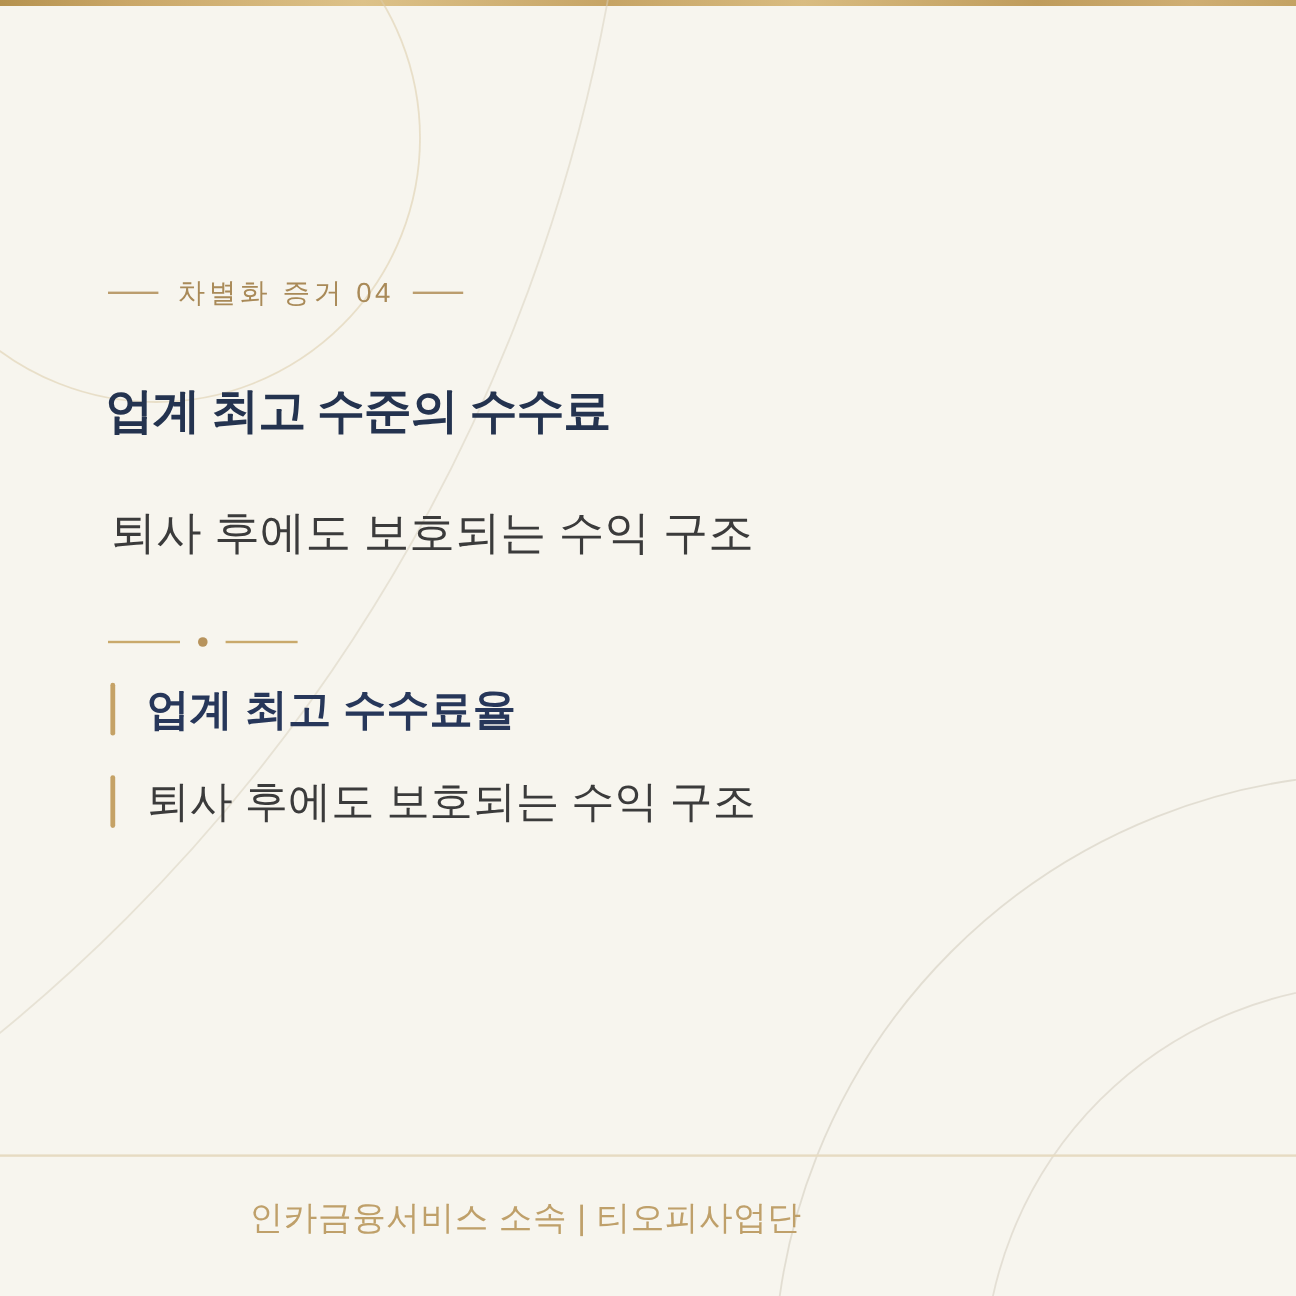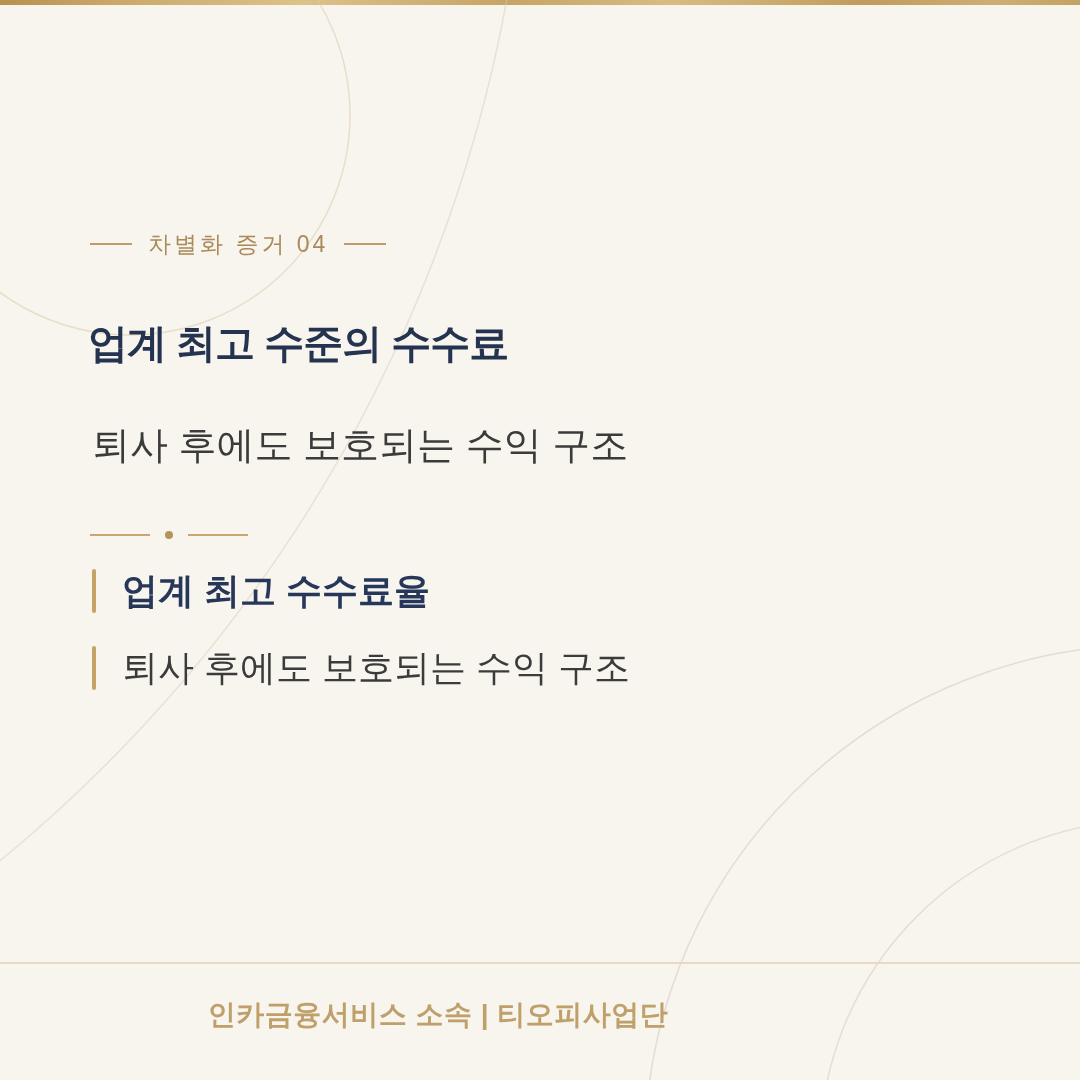--- a/index.html
+++ b/index.html
@@ -68,21 +68,21 @@
   .bullet-text{
     font-size:36px;color:var(--text);white-space:nowrap;line-height:1.2;
   }
   .bullet-text.strong{font-weight:700;color:#27375a;}
   .footer-sep{
     position:absolute;top:962px;left:0;width:1080px;height:2px;
     background:var(--sep);
   }
   .footer{
     position:absolute;top:996px;left:0;width:876px;
-    text-align:center;font-size:28px;font-weight:700;
+    text-align:center;font-size:28px;font-weight:400;
     color:var(--gold-footer);letter-spacing:0.5px;
   }
 </style>
 </head>
 <body>
 
 <div class="canvas">
 
   <div class="top-bar"></div>
 

